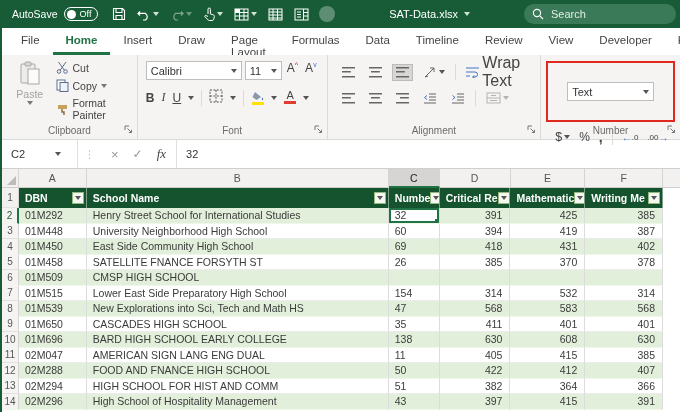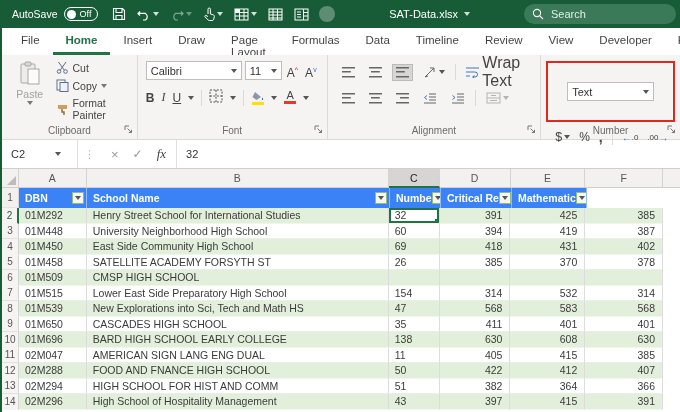--- a/index.html
+++ b/index.html
@@ -34,21 +34,21 @@
   
   .ribbon { height:85px; background:#F5F4F2; border-bottom:1px solid #DADAD8; display:flex; flex:none; }
   .group { position:relative; border-right:1px solid #DCDAD8; padding-top:6px; }
   .group-label { position:absolute; bottom:3px; left:0; right:0; text-align:center; font-size:10px; color:#6b6b6b; }
   .launcher { position:absolute; bottom:3px; right:4px; }
   .g-clip { width:136px; display:flex; gap:6px; padding-left:8px; }
   .paste { width:42px; display:flex; flex-direction:column; align-items:center; gap:1px; color:#A3A2A0; font-size:10.5px; }
   .clipcol { display:flex; flex-direction:column; gap:5px; font-size:10.5px; color:#444; }
   .clipcol .qbtn { display:flex; align-items:center; gap:4px; }
   .g-font { width:190px; padding-left:8px; }
-  .fontrow1 { display:flex; align-items:flex-end; gap:3px; }
+  .fontrow1 { display:flex; align-items:flex-start; gap:3px; }
   .combo { background:#fff; border:1px solid #BFBDBB; height:19px; display:flex; align-items:center; justify-content:space-between; padding:0 4px; font-size:11px; color:#333; }
   .fname { width:96px; }
   .fsize { width:37px; }
   .grow-btn { font-size:12px; color:#444; padding:0 2px; display:flex; align-items:flex-start; }
   .grow-btn sup { font-size:7px; color:#C00; }
   .grow-btn.smaller sup { color:#4472C4; }
   .fontrow2 { display:flex; align-items:center; gap:7px; margin-top:9px; font-size:12px; color:#444; }
   .bld { font-weight:bold; } .itl { font-style:italic; font-family:"Liberation Serif",serif; }
   .und { text-decoration:underline; }
   .vline { width:1px; height:16px; background:#DCDAD8; }
@@ -100,21 +100,21 @@
   .chrow { height:19px; display:flex; flex:none; }
   .ch { background:#F2F1F0; border-right:1px solid #D5D4D2; border-bottom:1px solid #CFCECD; color:#555;
         font-size:10.5px; display:flex; align-items:center; justify-content:center; }
   .ch.selall { position:relative; }
   .ch.selall::after { content:""; position:absolute; right:2px; bottom:2px; width:0; height:0;
         border-left:9px solid transparent; border-bottom:9px solid #BDBCBA; }
   .ch.selcol { background:#D6D5D3; border-bottom:2px solid #217346; color:#1e1e1e; }
   .ch.w-g { border-right:none; }
 
   .hrow { height:20px; display:flex; flex:none; }
-  .hcell { background:#3b82f6; color:#fff; font-weight:bold; font-size:10.5px; display:flex; align-items:center;
+  .hcell { background:#14532d; color:#fff; font-weight:bold; font-size:10.5px; display:flex; align-items:center;
            padding:0 2px 0 6px; border-right:1px solid rgba(255,255,255,.45); overflow:hidden; white-space:nowrap; }
   .hcell .fbtn { margin-left:auto; width:12px; height:12px; background:#F4F8F0; border:1px solid #93B97E;
            display:flex; align-items:center; justify-content:center; flex:none; }
   .hcell.blank { background:#fff; border-right:none; }
   .gut1 { background:#F2F1F0; border-right:1px solid #D5D4D2; border-bottom:1px solid #E4E4E4; color:#555;
           font-size:10px; display:flex; align-items:center; justify-content:center; }
 
   .rows { flex:1; display:flex; flex-direction:column; }
   .srow { height:15.5px; display:flex; flex:none; }
   .srow.partial { flex:1; }
@@ -475,20 +475,26 @@
         <span class="fbtn">
             <span class="chev dark"></span>
           </span>
       </div>
       <div class="hcell w-e">
         <span>Mathematic</span>
         <span class="fbtn">
             <span class="chev dark"></span>
           </span>
       </div>
+      <div class="hcell w-f">
+        <span>Writing Me</span>
+        <span class="fbtn">
+            <span class="chev dark"></span>
+          </span>
+      </div>
       <div class="hcell w-g blank"></div>
     </div>
 
     <div class="rows">
         <div class="srow band">
           <div class="cell gut w-gut selrow">2</div>
           <div class="cell w-a">01M292</div>
           <div class="cell w-b">Henry Street School for International Studies</div>
           <div class="cell w-c sel">32</div>
           <div class="cell w-d num">391</div>
@@ -512,21 +518,21 @@
           <div class="cell w-b">East Side Community High School</div>
           <div class="cell w-c">69</div>
           <div class="cell w-d num">418</div>
           <div class="cell w-e num">431</div>
           <div class="cell w-f num">402</div>
           <div class="cell w-g empty"></div>
         </div>
         <div class="srow">
           <div class="cell gut w-gut">5</div>
           <div class="cell w-a">01M458</div>
-          <div class="cell w-b">SATELLITE ACADEMY FORSYTH ST</div>
+          <div class="cell w-b">SATELLITE FNANCE FORSYTH ST</div>
           <div class="cell w-c">26</div>
           <div class="cell w-d num">385</div>
           <div class="cell w-e num">370</div>
           <div class="cell w-f num">378</div>
           <div class="cell w-g empty"></div>
         </div>
         <div class="srow band">
           <div class="cell gut w-gut">6</div>
           <div class="cell w-a">01M509</div>
           <div class="cell w-b">CMSP HIGH SCHOOL</div>

